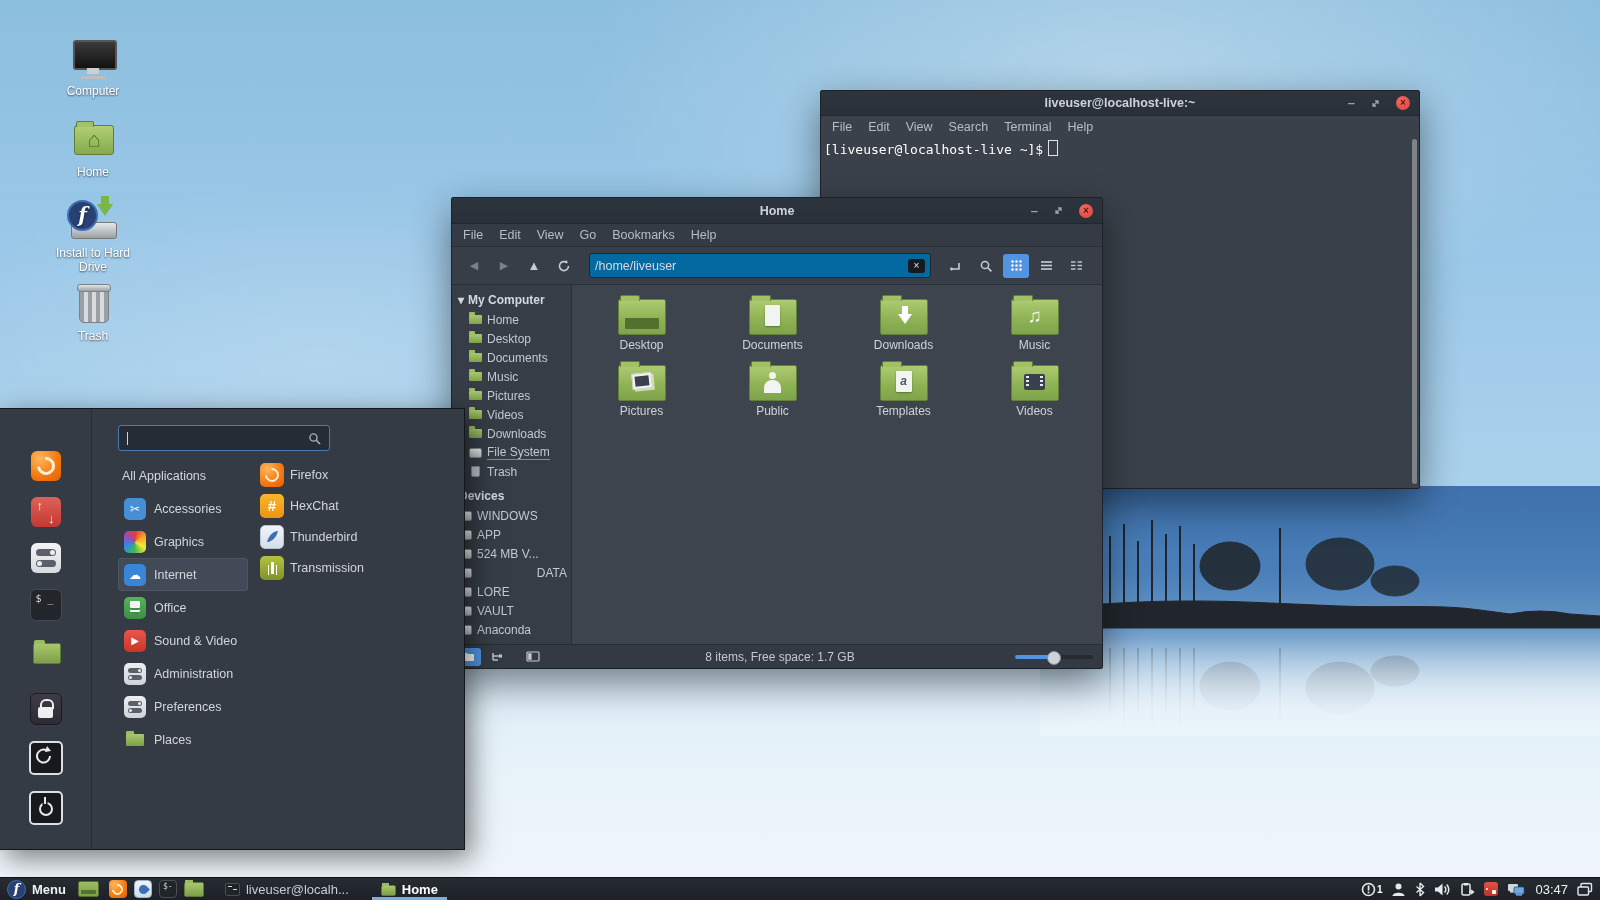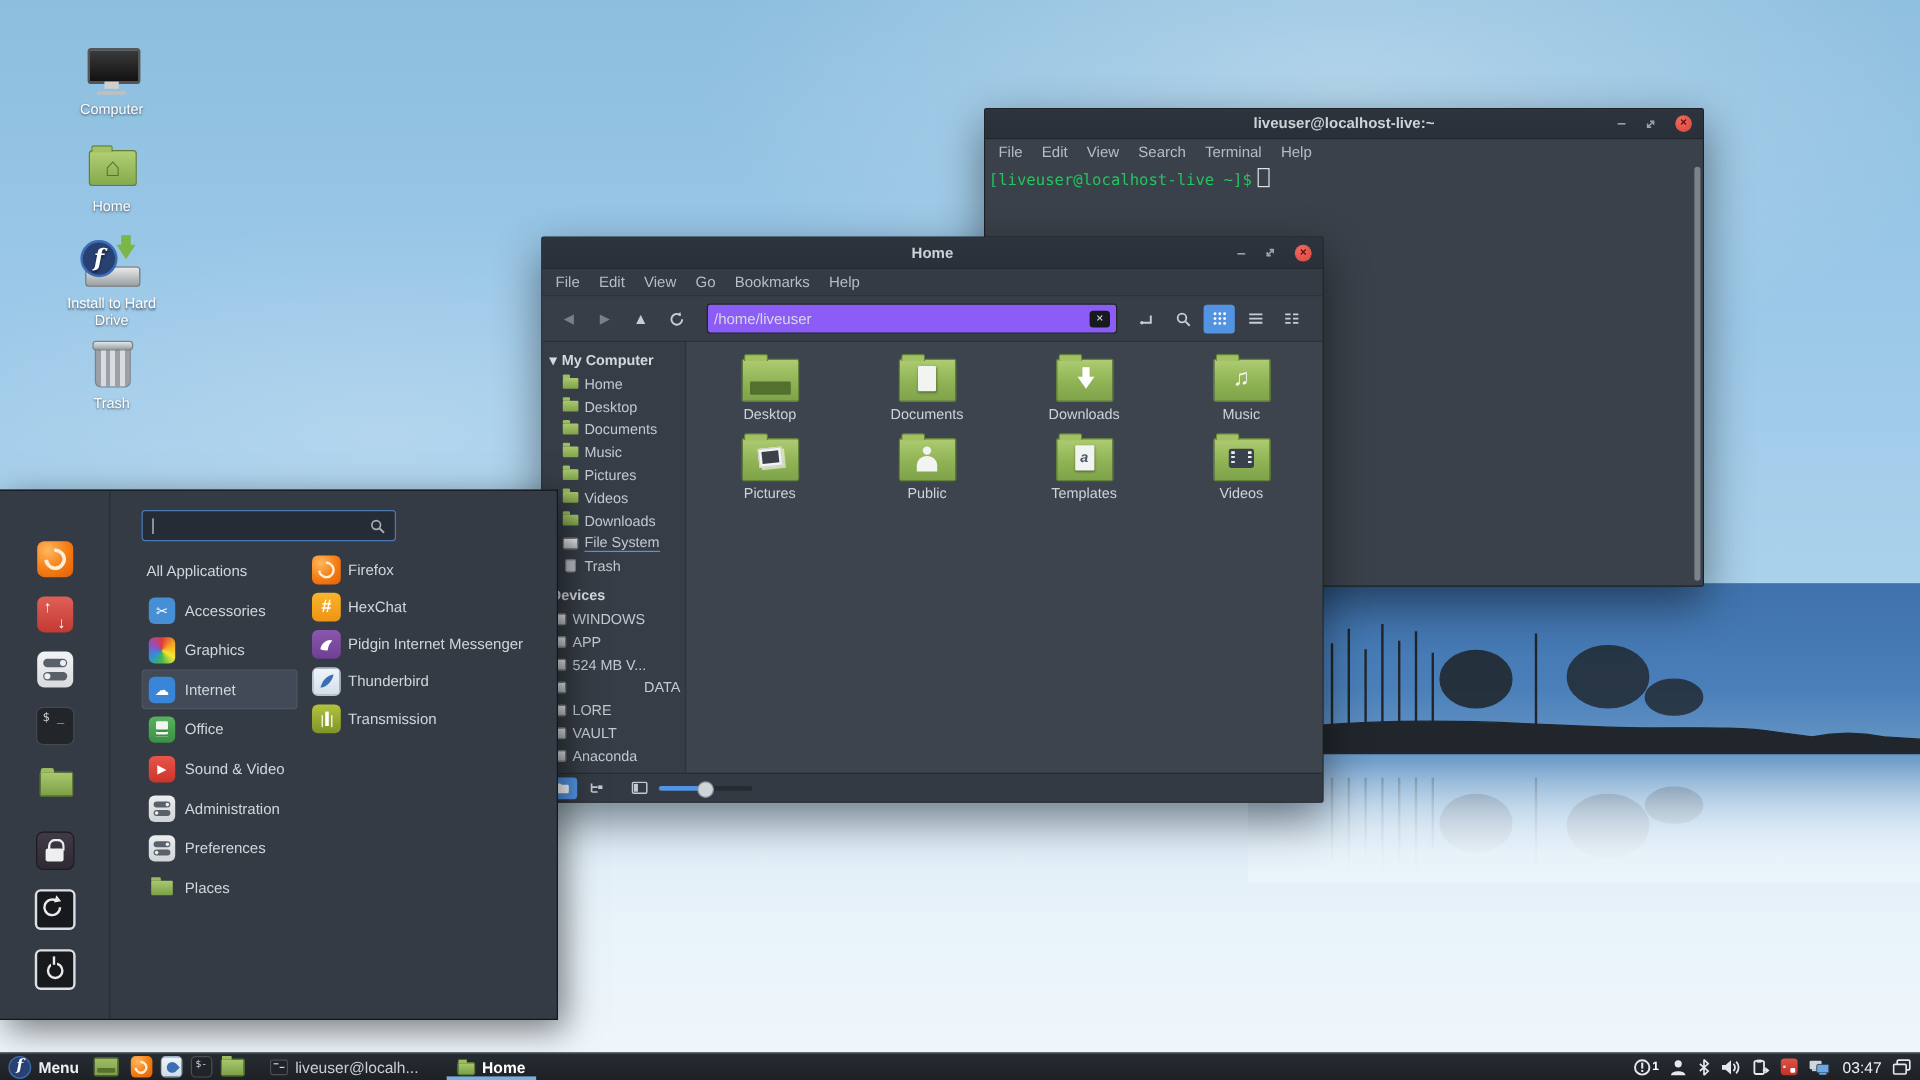--- a/index.html
+++ b/index.html
@@ -36,32 +36,32 @@
   
   .win{position:absolute;border:1px solid #1d2227;border-radius:2px;box-shadow:0 14px 38px rgba(0,0,0,.45);}
   .tbar{height:24px;background:linear-gradient(180deg,#2e343d,#2a3039);display:flex;align-items:center;justify-content:center;position:relative;color:#ced3d9;font-weight:bold;font-size:12.5px;border-bottom:1px solid #21262d;}
   .wbtns{position:absolute;right:9px;top:0;height:100%;display:flex;align-items:center;gap:15px;}
   .wb{color:#9aa2ab;font-size:13px;line-height:10px;cursor:default;}
   .closeb{width:14px;height:14px;border-radius:50%;background:radial-gradient(circle at 35% 30%,#f0695f,#d9453c);color:#5e120d;font-size:10px;font-weight:bold;line-height:14px;text-align:center;}
   .mbar{display:flex;align-items:center;gap:16px;color:#b6bdc5;font-size:12.5px;padding:0 11px;}
   
   #term{left:820px;top:90px;width:598px;height:397px;background:#3a414a;z-index:10;}
   #term .mbar{height:21px;}
-  #term .tcontent{font-family:"DejaVu Sans Mono",monospace;font-size:13px;color:#22c55e;padding:3px 3px;}
+  #term .tcontent{font-family:"DejaVu Sans Mono",monospace;font-size:13px;color:#ffffff;padding:3px 3px;}
   .curs{display:inline-block;width:8px;height:14px;border:1px solid #dfe3e7;vertical-align:-2px;margin-left:5px;}
   .tsb{position:absolute;right:2px;top:48px;bottom:4px;width:5px;border-radius:3px;background:rgba(255,255,255,.35);}
   
   #nemo{left:451px;top:197px;width:650px;height:470px;background:#3c434d;z-index:20;display:flex;flex-direction:column;}
   #nemo .tbar{height:25px;}
   #nemo .mbar{height:22px;background:#343b44;border-bottom:1px solid #2b313a;}
   .toolbar{height:37px;background:#373e48;border-bottom:1px solid #2b313a;display:flex;align-items:center;padding:0 9px;gap:4px;}
   .tbtn{width:26px;height:24px;display:flex;align-items:center;justify-content:center;border-radius:3px;color:#c7cdd4;font-size:11px;}
   .tbtn.dis{color:#788089;}
   .tbtn.active{background:#5294e2;color:#fff;}
-  .pathfield{width:330px;height:23px;background:#8b5cf6;border:1px solid #21262d;border-radius:3px;display:flex;align-items:center;padding:0 5px;color:#d6dae0;font-size:12.5px;margin:0 8px;}
+  .pathfield{width:330px;height:23px;background:#0369a1;border:1px solid #21262d;border-radius:3px;display:flex;align-items:center;padding:0 5px;color:#d6dae0;font-size:12.5px;margin:0 8px;}
   .clearx{margin-left:auto;width:17px;height:14px;border-radius:3px;background:#171b20;color:#e8eaec;font-size:10px;line-height:14px;text-align:center;}
   .body{flex:1;display:flex;min-height:0;}
   .sidebar{width:119px;background:#363d46;border-right:1px solid #2a3038;padding-top:4px;font-size:12px;color:#c3c9d0;overflow:hidden;}
   .shead{display:flex;align-items:center;gap:4px;padding:2px 6px;font-weight:bold;color:#d4d9df;height:17px;}
   .srow{display:flex;align-items:center;gap:5px;padding:0 4px 0 17px;height:19px;white-space:nowrap;}
   .srow.fsys span{border-bottom:1px solid #5294e2;}
   .mfold{width:13px;height:9px;border-radius:1px;background:linear-gradient(180deg,#a9c86e,#7fa24a);position:relative;flex:none;}
   .mfold::before{content:"";position:absolute;left:0;top:-3px;width:6px;height:3px;background:#9cbc60;border-radius:1px 1px 0 0;}
   .mdrive{width:13px;height:10px;border-radius:2px;background:linear-gradient(180deg,#eceef0,#b6babf);border:1px solid #82878c;box-sizing:border-box;flex:none;}
   .mtrash{width:9px;height:11px;border-radius:1px 1px 2px 2px;background:#b9bec3;border:1px solid #83888d;box-sizing:border-box;margin:0 2px;flex:none;}
@@ -514,20 +514,21 @@
             </g>
             <rect x="7.5" y="3.5" width="3.5" height="3" fill="#c3c9d0"></rect>
           </svg>
       </span>
       <span class="sbtn" style="margin-left:8px;">
         <svg width="14" height="11" viewBox="0 0 14 11">
             <rect x="1" y="1" width="12" height="9" rx="1" stroke="#c3c9d0" fill="none" stroke-width="1.2"></rect>
             <rect x="2.2" y="2.2" width="3.4" height="6.6" fill="#c3c9d0"></rect>
           </svg>
       </span>
+      <span style="flex:1;text-align:center;">8 items, Free space: 1.7 GB</span>
       <span class="slider">
           <span class="fill"></span>
           <span class="knob"></span>
         </span>
     </div>
   </div>
 
   <div id="menu">
     <div class="fav">
       <div class="fic ff"></div>
@@ -612,28 +613,20 @@
             </div>
         </div>
         <div class="apps">
           <div class="arow">
               <span class="aic a-ff"></span>
               <span>Firefox</span>
             </div>
           <div class="arow">
               <span class="aic a-hex">#</span>
               <span>HexChat</span>
-            </div>
-          <div class="arow">
-              <span class="aic a-pid">
-            <svg width="14" height="14" viewBox="0 0 14 14">
-                  <path d="M2 11 C3 5 9 2 12 4 C10 6 9 7 8 12 C6 12 4 12 2 11 Z" fill="#fff"></path>
-                </svg>
-              </span>
-              <span>Pidgin Internet Messenger</span>
             </div>
           <div class="arow">
               <span class="aic a-tb">
             <svg width="14" height="14" viewBox="0 0 14 14">
                   <path d="M2 12 C4 4 10 1 13 1 C12 6 8 11 3 12 Z" fill="#3a6fb3"></path>
                 </svg>
               </span>
               <span>Thunderbird</span>
             </div>
           <div class="arow">

